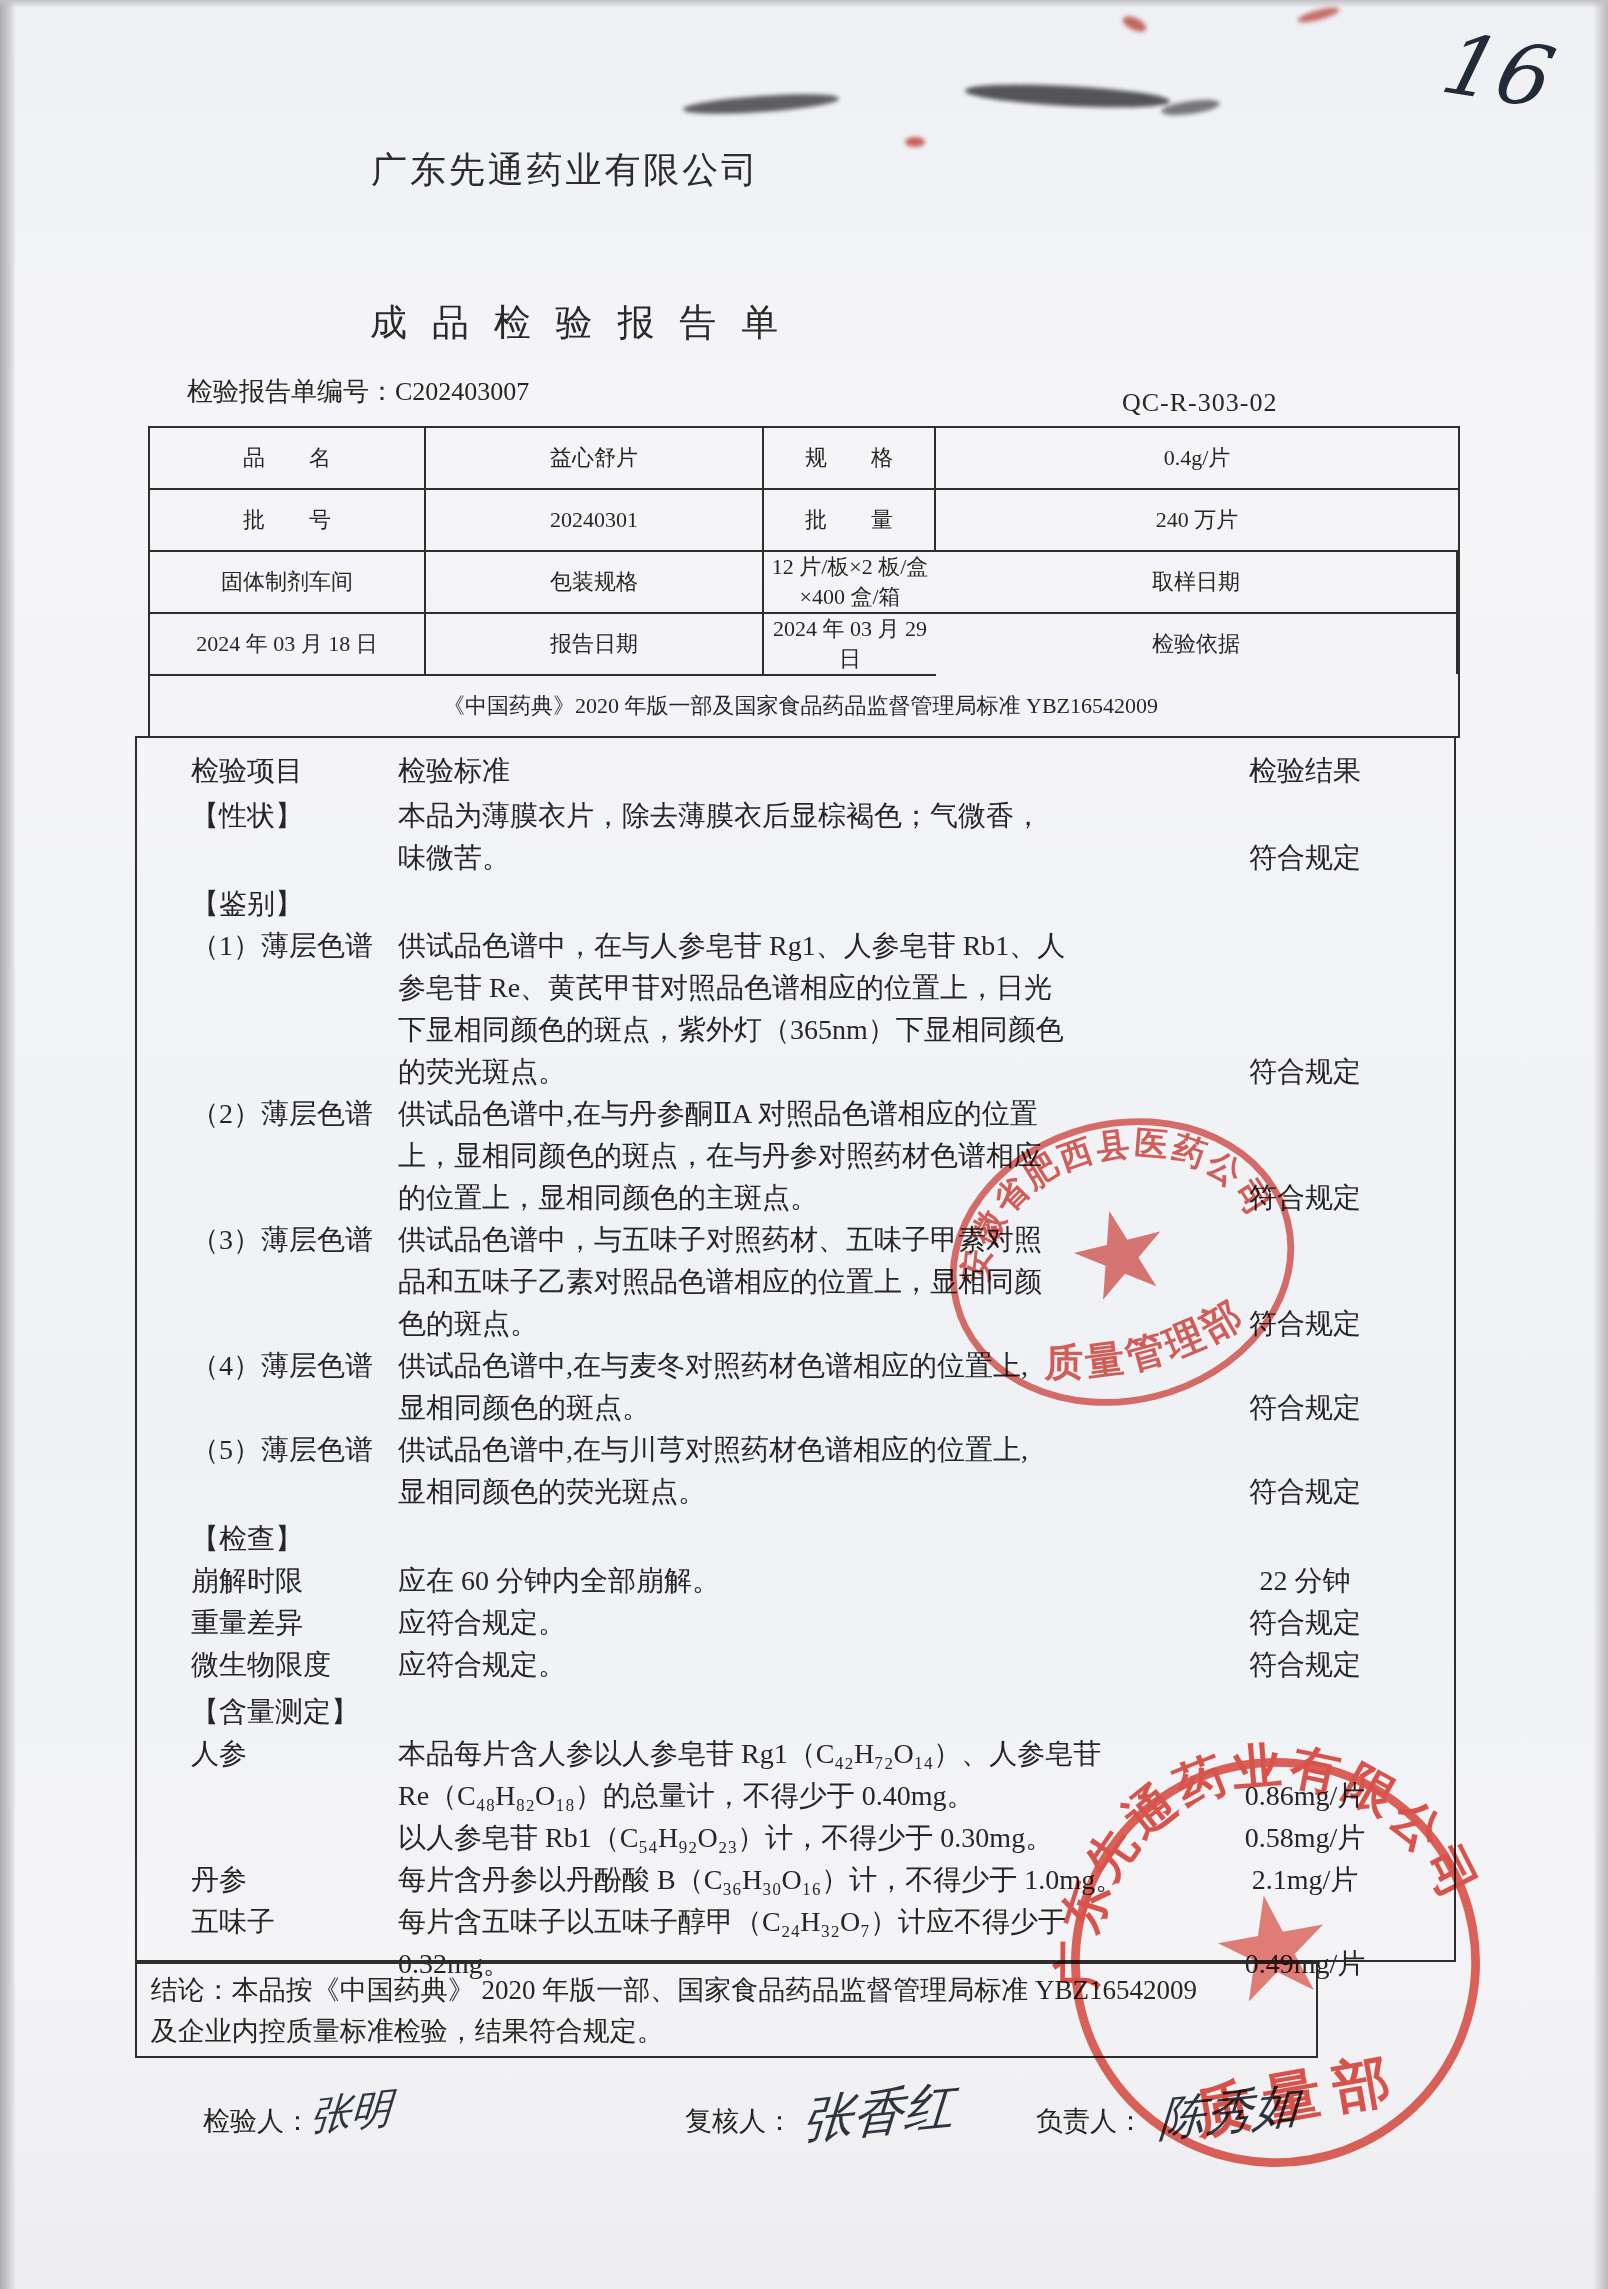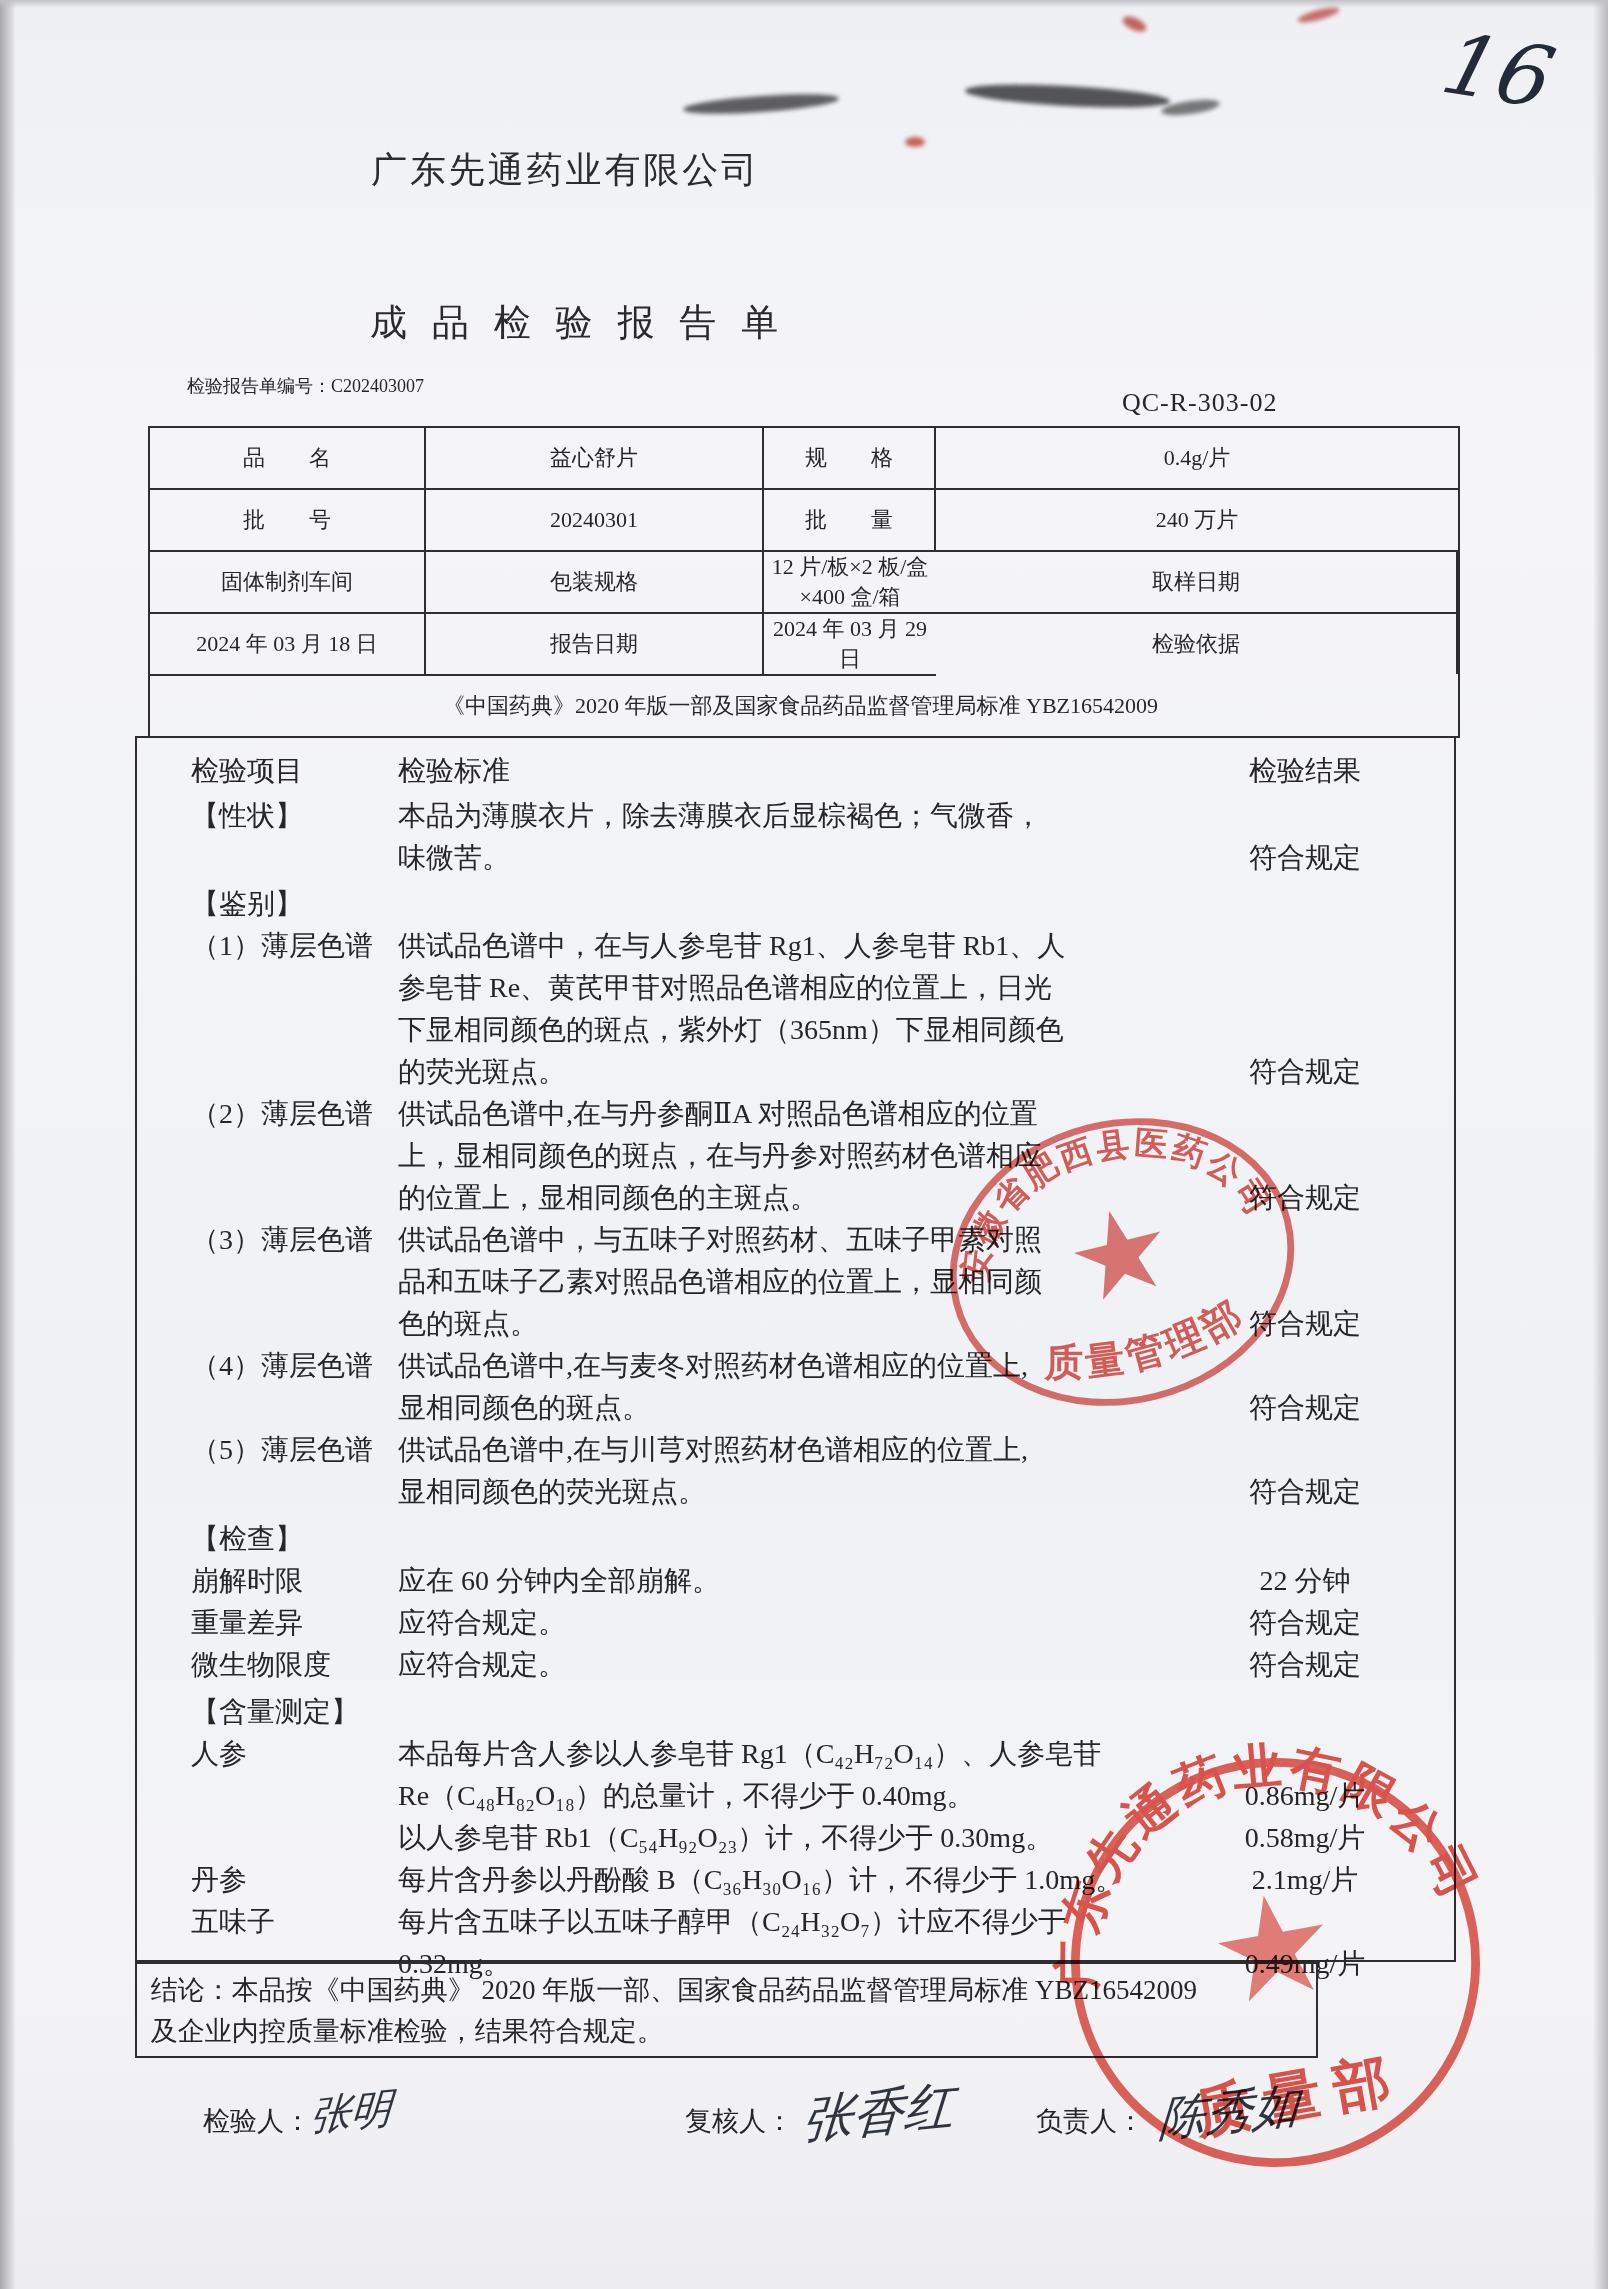--- a/index.html
+++ b/index.html
@@ -12,21 +12,21 @@
         background:linear-gradient(270deg,#b9b9bd,#d9d9dc 60%,rgba(217,217,220,0));}
   .edge-top{position:absolute;left:0;top:0;width:100%;height:7.8px;
         background:linear-gradient(180deg,#c2c2c6,rgba(194,194,198,0));}
   .artifact{position:absolute;border-radius:50%;filter:blur(2px);}
   .hand-16{position:absolute;left:1445px;top:21.5px;font-size:84px;color:#232a38;
         font-style:italic;transform:rotate(9deg) skewX(-6deg);font-family:"DejaVu Serif",serif;}
   .company{position:absolute;left:0;top:146px;width:1131px;text-align:center;
         font-size:36px;letter-spacing:2.9px;color:#2c2c2c;}
   .rtitle{position:absolute;left:0;top:298px;width:1156px;text-align:center;
         font-size:37px;letter-spacing:7.8px;color:#2a2a2a;}
-  .repno{position:absolute;left:187px;top:374px;font-size:18px;}
+  .repno{position:absolute;left:187px;top:374px;font-size:26px;}
   .formcode{position:absolute;left:1122px;top:388px;font-size:26px;letter-spacing:1px;}
   
   .info-table{position:absolute;left:148px;top:426px;width:1308px;border:2px solid #2e2e2e;
         display:grid;grid-template-columns:276px 338px 172px 1fr;font-size:22px;}
   .cell{border-right:2px solid #2e2e2e;border-bottom:2px solid #2e2e2e;height:60px;
         display:flex;align-items:center;justify-content:center;text-align:center;}
   .cell.last{border-right:none;}
   .cell.left{justify-content:flex-start;padding-left:15.6px;text-align:left;}
   .cell.span3{grid-column:2 / 5;padding-left:17px;}
   

